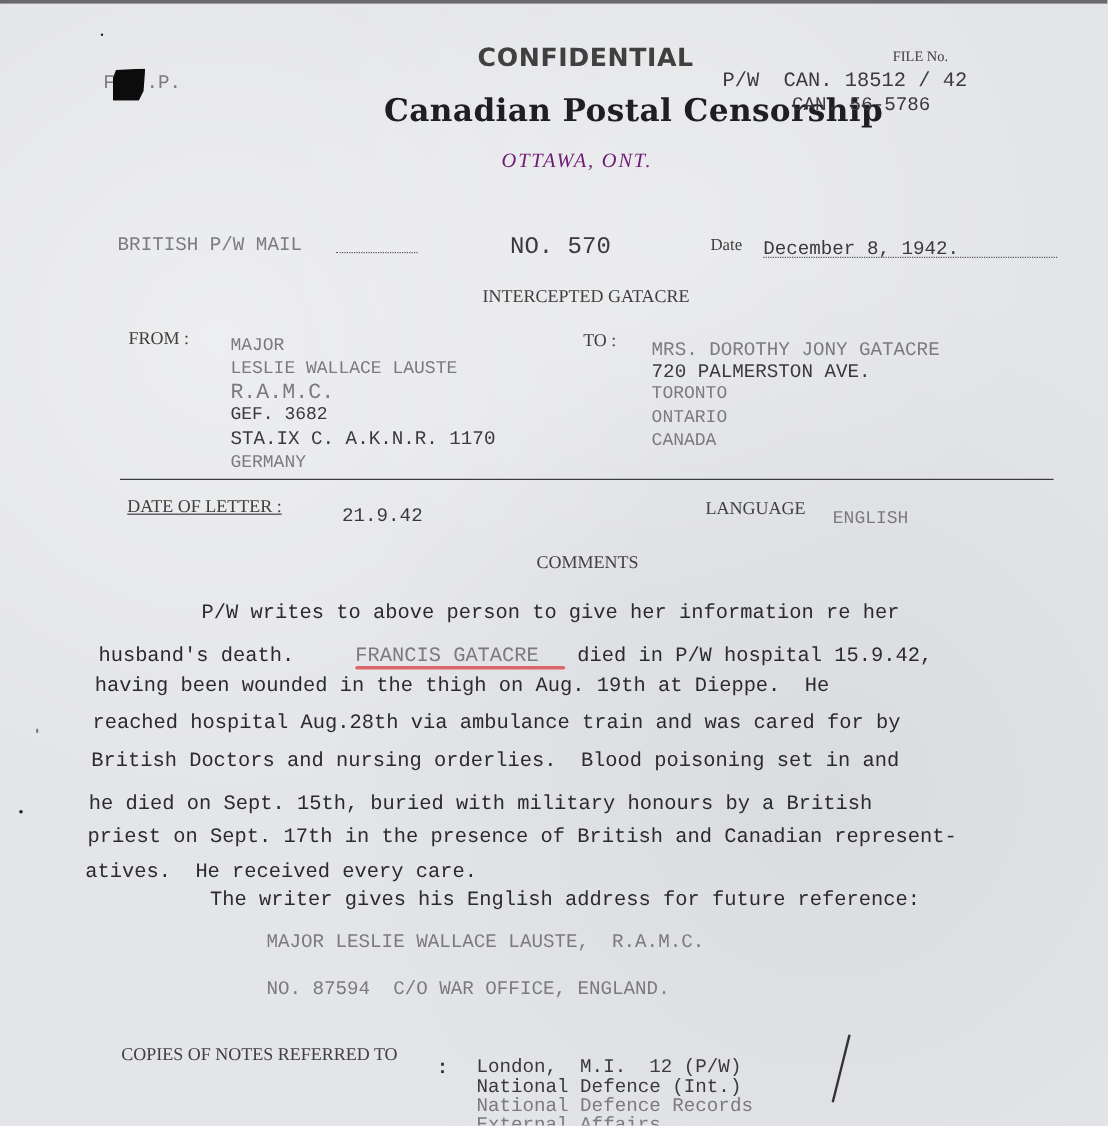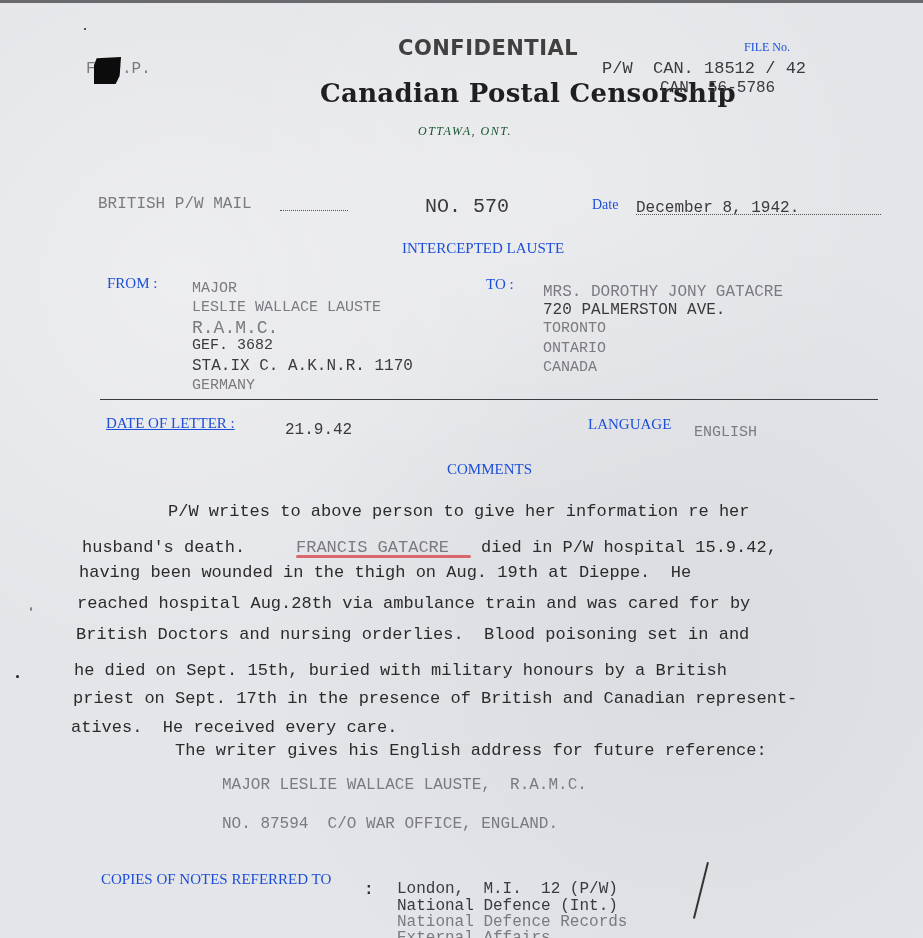--- a/index.html
+++ b/index.html
@@ -10,24 +10,24 @@
       radial-gradient(circle at 20% 30%, rgba(255,255,255,0.35) 0, rgba(255,255,255,0) 40%),
       radial-gradient(circle at 75% 70%, rgba(200,202,208,0.35) 0, rgba(200,202,208,0) 45%),
       radial-gradient(circle at 60% 20%, rgba(255,255,255,0.25) 0, rgba(255,255,255,0) 35%);
     color:#2a2a2c;
   }
   .top-edge { position:absolute; left:0; top:0; width:923px; height:3px; background:#6a6a6e; }
   .abs { position:absolute; white-space:pre; }
   .tw { font-family:"Liberation Mono","DejaVu Sans Mono",monospace; color:#3a3a3e; }
   .tw.light { color:#7a7a80; }
   .tw.dark { color:#2b2b2e; }
-  .label { font-family:"Liberation Serif","DejaVu Serif",serif; color:#1d4ed8; font-size:15px; }
+  .label { font-family:"Liberation Serif","DejaVu Serif",serif; color:#404040; font-size:15px; }
   .heading-conf { font-family:"DejaVu Sans","Liberation Sans",sans-serif; font-weight:bold; font-size:21px; letter-spacing:0.5px; color:#404040; }
   .blackletter { font-family:"DejaVu Serif","Liberation Serif",serif; font-weight:bold; font-size:26px; color:#1f1f22; letter-spacing:0.3px; }
-  .ottawa { font-family:"Liberation Serif","DejaVu Serif",serif; font-style:italic; font-size:12px; letter-spacing:1.5px; color:#14532d; }
+  .ottawa { font-family:"Liberation Serif","DejaVu Serif",serif; font-style:italic; font-size:17px; letter-spacing:1.5px; color:#701a75; }
   .rule { position:absolute; height:1px; background:#3a3a3e; }
   .dots { position:absolute; border-bottom:1px dotted #555; height:0; }
   .redact { position:absolute; background:#0c0c0c; }
   .red-underline { position:absolute; height:3px; background:#d9595e; border-radius:2px; opacity:0.9; }
   .body-line { font-size:17px; }
   .speck { position:absolute; width:3px; height:3px; border-radius:50%; background:#222; }
   .check-stroke { position:absolute; width:1.5px; background:#333; transform-origin:top left; }
 </style>
 </head>
 <body>
@@ -46,21 +46,21 @@
 <div class="abs tw" style="left:602px; top:59px; font-size:17px;">P/W  CAN. 18512 / 42</div>
 <div class="abs tw" style="left:660px; top:79px; font-size:16px;">CAN. 56-5786</div>
 
 <div class="abs tw light" style="left:98px; top:195px; font-size:16px;">BRITISH P/W MAIL</div>
 <div class="dots" style="left:280px; top:210px; width:68px;"></div>
 <div class="abs tw" style="left:425px; top:195px; font-size:20px;">NO. 570</div>
 <div class="abs label" style="left:592px; top:197px; font-size:14px;">Date</div>
 <div class="abs tw" style="left:636px; top:199px; font-size:16px;">December 8, 1942.</div>
 <div class="dots" style="left:636px; top:214px; width:245px;"></div>
 
-<div class="abs label" style="left:402px; top:240px; font-size:15px;">INTERCEPTED LAUSTE</div>
+<div class="abs label" style="left:402px; top:240px; font-size:15px;">INTERCEPTED GATACRE</div>
 
 <div class="abs label" style="left:107px; top:275px; font-size:15px;font-family:Liberation Serif, serif;">FROM :</div>
 <div>
   <div class="abs tw light" style="left:192px; top:280px; font-size:15px;">MAJOR</div>
   <div class="abs tw light" style="left:192px; top:299px; font-size:15px;">LESLIE WALLACE LAUSTE</div>
   <div class="abs tw light" style="left:192px; top:318px; font-size:18px;">R.A.M.C.</div>
   <div class="abs tw" style="left:192px; top:337px; font-size:15px;">GEF. 3682</div>
   <div class="abs tw" style="left:192px; top:357px; font-size:16px;">STA.IX C. A.K.N.R. 1170</div>
   <div class="abs tw light" style="left:192px; top:377px; font-size:15px;">GERMANY</div>
 </div>

